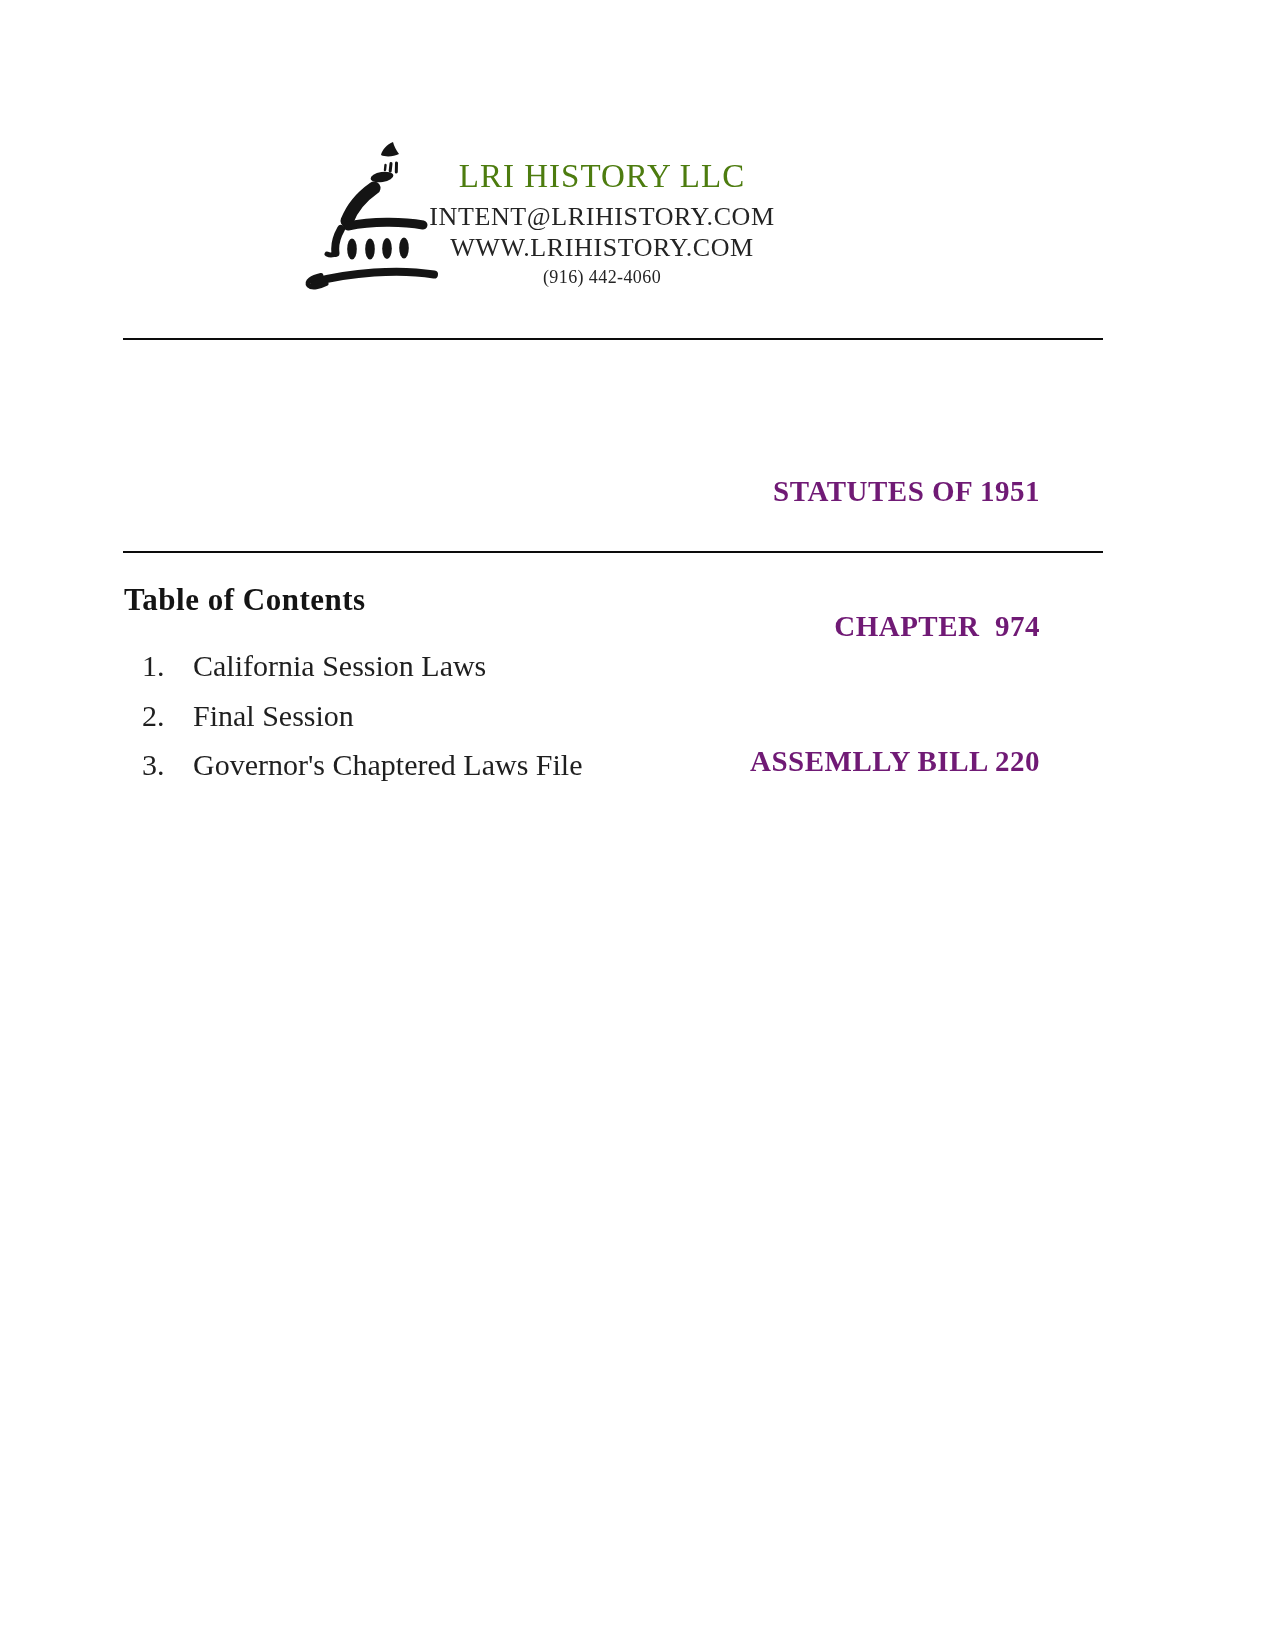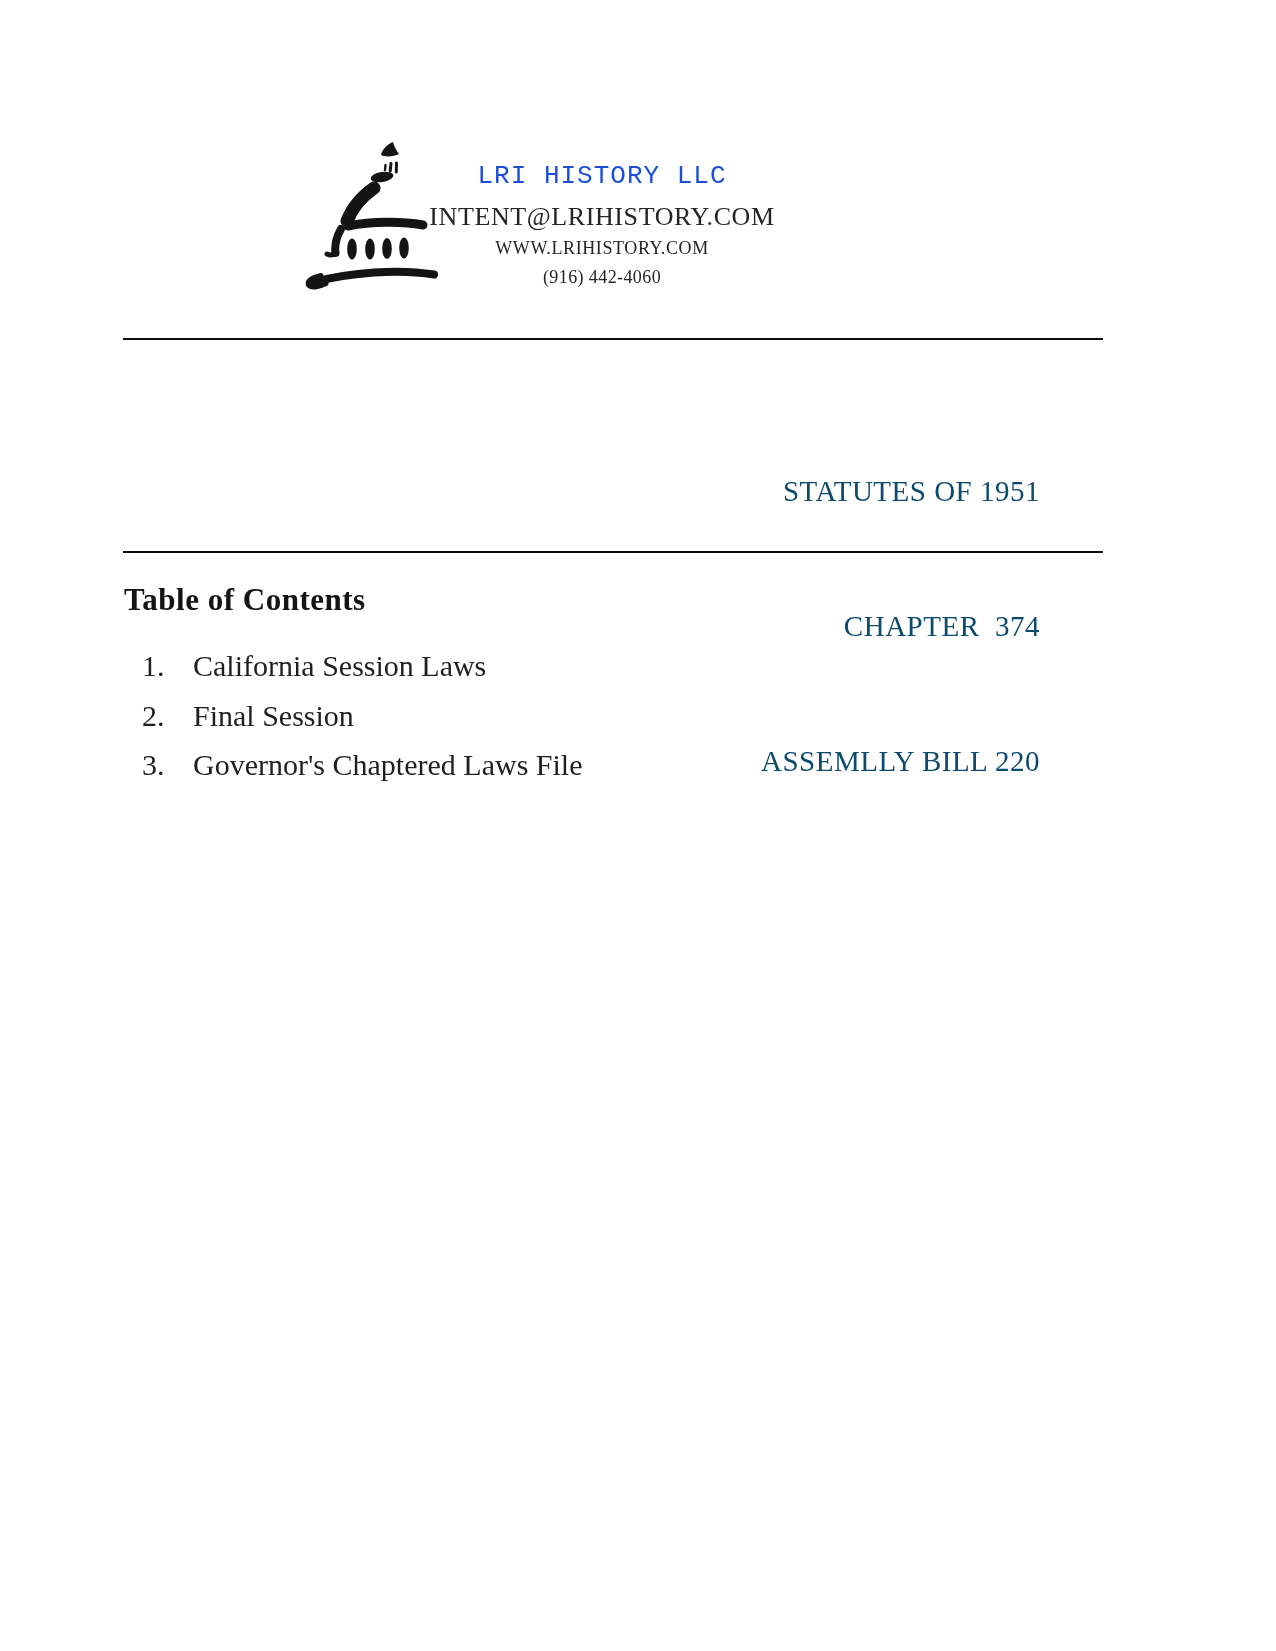--- a/index.html
+++ b/index.html
@@ -11,36 +11,36 @@
     position:relative;
     overflow:hidden;
   }
   .page{position:absolute;inset:0;background:#ffffff;}
 
   
   .logo{position:absolute;left:290px;top:125px;width:160px;height:170px;}
   .lg{stroke:#141414;fill:none;stroke-linecap:round;stroke-linejoin:round;}
 
   .hline{position:absolute;left:402px;width:400px;text-align:center;white-space:pre-wrap;}
-  .company{top:159px;font-size:26px;line-height:34px;letter-spacing:1px;color:#1d4ed8;font-family:Liberation Mono, monospace;}
+  .company{top:159px;font-size:33px;line-height:34px;letter-spacing:1px;color:#4d7c0f;}
   .email{top:205px;font-size:26px;line-height:24px;letter-spacing:.6px;color:#242424;}
-  .website{top:236px;font-size:18px;line-height:24px;letter-spacing:.6px;color:#242424;}
+  .website{top:236px;font-size:26px;line-height:24px;letter-spacing:.6px;color:#242424;}
   .phone{top:265px;font-size:18px;line-height:24px;letter-spacing:.4px;color:#242424;}
 
   
   .rule{position:absolute;left:123px;width:980px;height:2px;background:#0c0c0c;}
   .rule-top{top:338px;}
   .rule-bottom{top:551px;}
 
   
   .case-heading{
     position:absolute;top:379px;right:236px;
-    text-align:right;font-weight:normal;
+    text-align:right;font-weight:bold;
     font-size:29px;line-height:45px;
-    color:#0c4a6e;letter-spacing:.5px;
+    color:#701a75;letter-spacing:.5px;
     white-space:pre-wrap;
   }
 
   
   .toc-heading{
     position:absolute;left:116px;top:582px;
     font-size:31px;line-height:36px;font-weight:bold;
     color:#141414;letter-spacing:.5px;margin-left:8px;
   }
   .toc-item{
@@ -86,21 +86,21 @@
 
   <div class="hline company">LRI HISTORY LLC</div>
   <div class="hline email">INTENT@LRIHISTORY.COM</div>
   <div class="hline website">WWW.LRIHISTORY.COM</div>
   <div class="hline phone">(916) 442-4060</div>
 
   <div class="rule rule-top"></div>
 
   <div class="case-heading">
     <div>STATUTES OF 1951</div>
-    <div>CHAPTER  374</div>
+    <div>CHAPTER  974</div>
     <div>ASSEMLLY BILL 220</div>
   </div>
 
   <div class="rule rule-bottom"></div>
 
   <div class="toc-heading">Table of Contents</div>
 
   <div class="toc-item toc-item-1">
     <span class="num">1.</span>
     <span class="lbl">California Session Laws</span>

